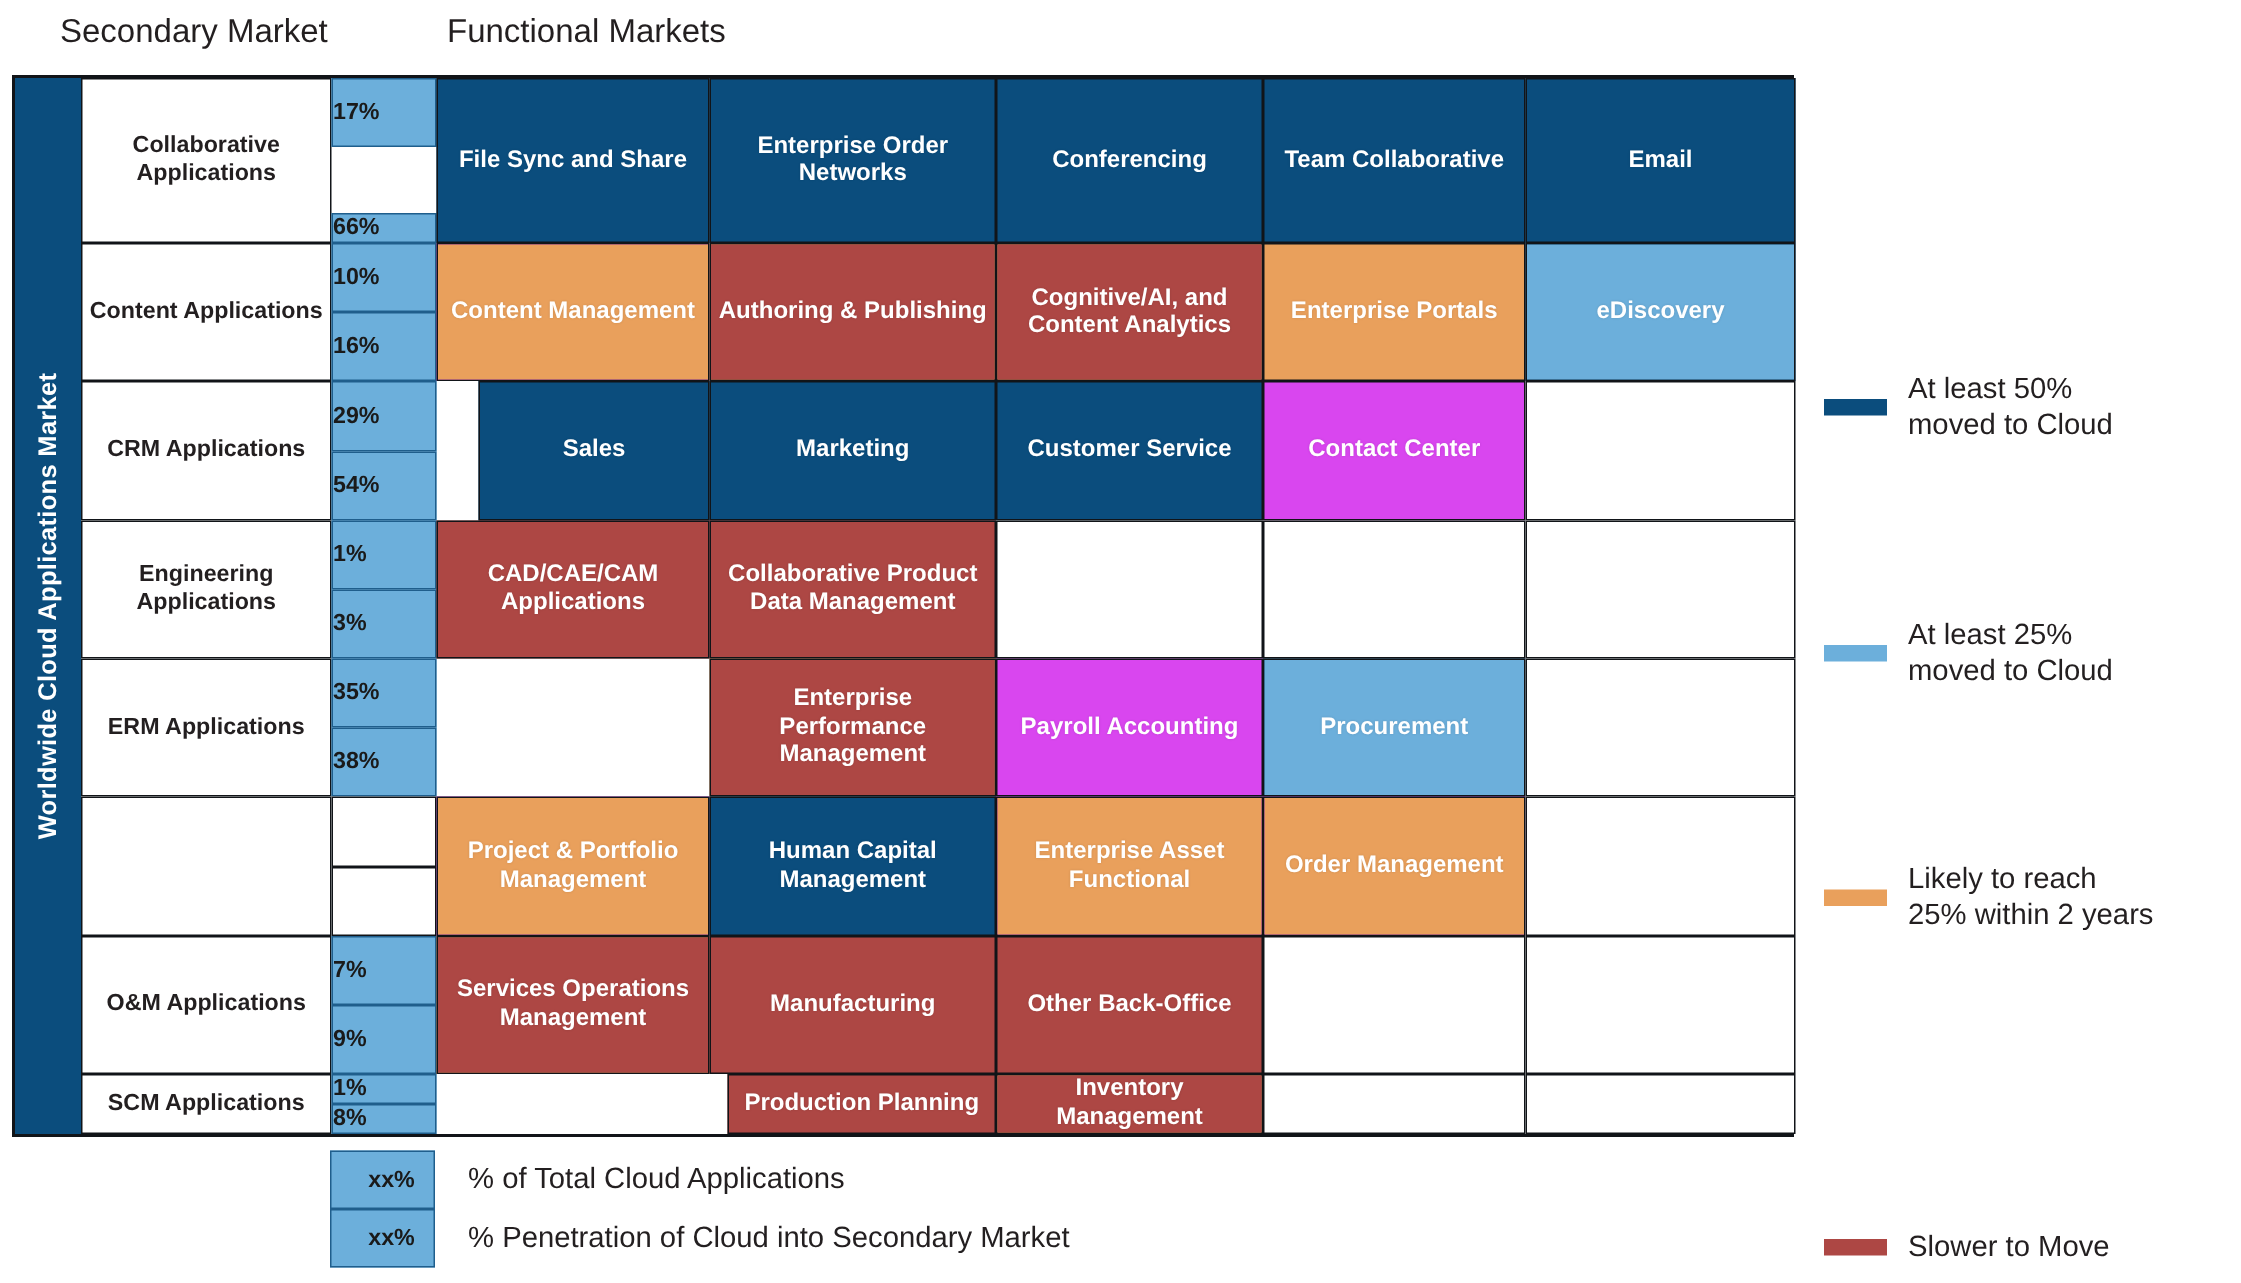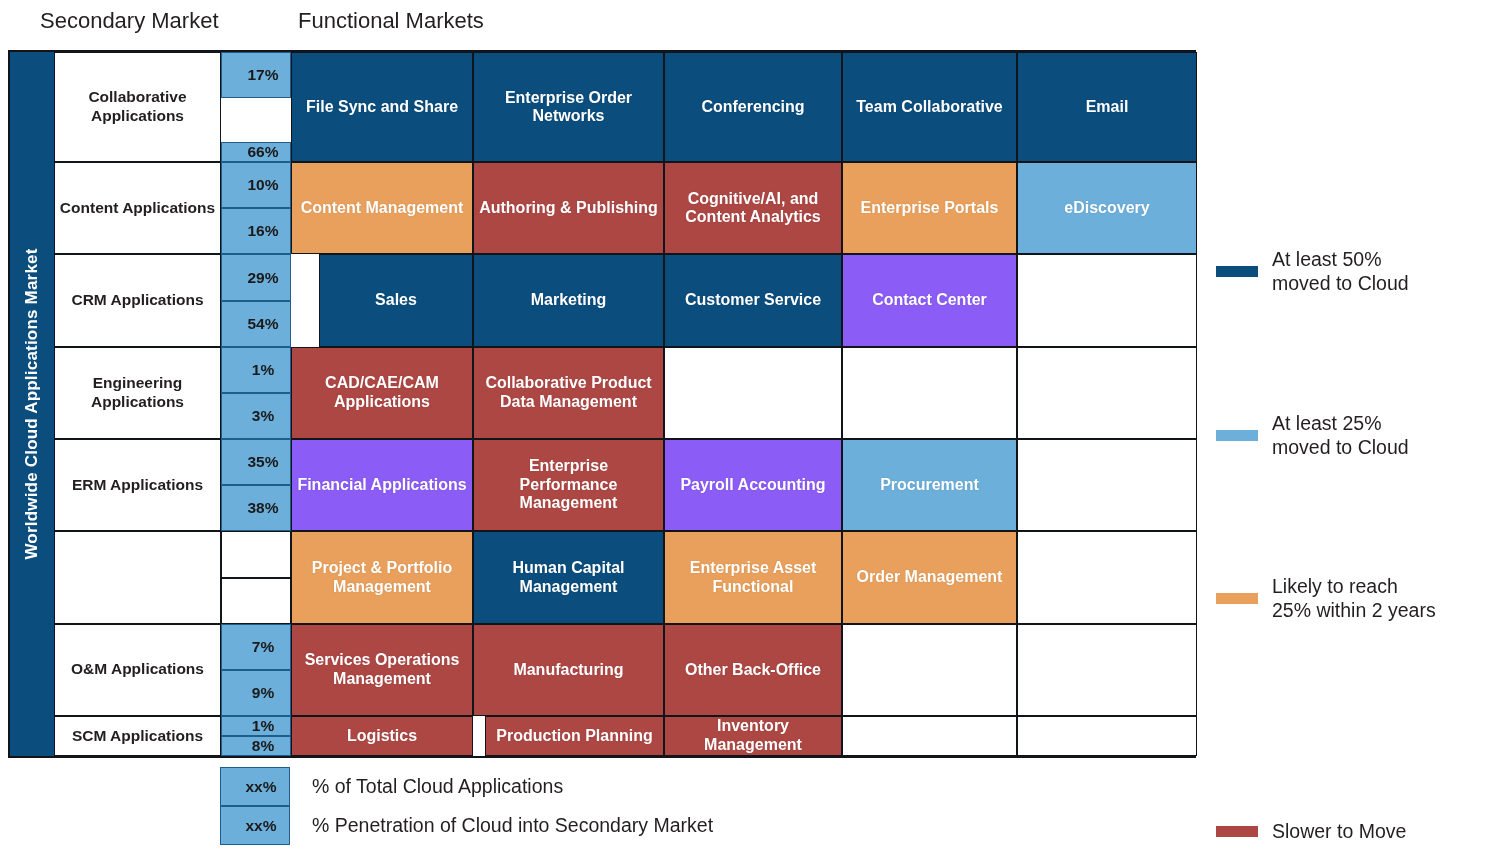--- a/index.html
+++ b/index.html
@@ -63,46 +63,46 @@
     background:#ffffff;
     border:1.5px solid #111418;
     box-sizing:border-box;
     padding:0 4px;
   }
   .sm-cell.blank{border-color:#111418;}
 
   
   .pct-cell{
     grid-column:2;
-    display:flex;align-items:center;justify-content:center;
+    display:flex;align-items:center;
     background:#6cafdb;
     border:1.5px solid #1f5e8c;
     box-sizing:border-box;
-    font-weight:bold;font-size:15.5px;color:#1a1a1a;padding-left:14px;
+    font-weight:bold;font-size:15.5px;color:#1a1a1a;
   }
   .pct-cell.empty{background:#ffffff;border:1.5px solid #111418;}
 
   
   .fm{
     position:relative;
     display:flex;align-items:center;justify-content:center;
     text-align:center;
     border:1.5px solid #111418;
     box-sizing:border-box;
     overflow:hidden;
     color:#ffffff;font-weight:bold;font-size:16px;line-height:1.16;
     padding:0 5px;
     text-shadow:0 0 2px rgba(0,0,0,.12);
   }
   .fm .lbl{position:relative;z-index:3;}
   .fm.empty{background:#ffffff;border:1.5px solid #111418;}
 
   
   .c-dark   {background:#0b4d7d;}
-  .c-light  {background:#8b5cf6;}
+  .c-light  {background:#d946ef;}
   .c-orange {background:#e9a05c;}
   .c-red    {background:#ad4744;}
 
   
   .arc{
     position:absolute;
     z-index:1;
     border-radius:50%;
     pointer-events:none;
   }
@@ -237,23 +237,20 @@
       <div class="fm empty" style="grid-area: 7 / 7 / span 2; background: rgb(255, 255, 255);"></div>
       <div class="sm-cell" style="grid-row: 9 / span 2;">
         <span class="lbl">ERM Applications</span>
       </div>
       <div class="pct-cell" style="grid-row: 9 / span 1;">
         <span class="lbl">35%</span>
       </div>
       <div class="pct-cell" style="grid-row: 10 / span 1;">
         <span class="lbl">38%</span>
       </div>
-      <div class="fm c-light" style="grid-area: 9 / 3 / span 2;">
-        <span class="lbl">Financial Applications</span>
-      </div>
       <div class="fm c-orange" style="grid-area: 9 / 4 / span 2;">
         <div class="arc" style="background: rgb(173, 71, 68); width: 320px; height: 520px; right: -92px; top: -96px;"></div>
         <span class="lbl">Enterprise Performance Management</span>
       </div>
       <div class="fm c-light" style="grid-area: 9 / 5 / span 2;">
         <span class="lbl">Payroll Accounting</span>
       </div>
       <div class="fm c-dark" style="grid-area: 9 / 6 / span 2;">
         <div class="arc" style="background: rgb(108, 175, 219); width: 320px; height: 520px; right: -92px; top: -96px;"></div>
         <span class="lbl">Procurement</span>
@@ -301,24 +298,20 @@
       <div class="fm empty" style="grid-area: 13 / 7 / span 2; background: rgb(255, 255, 255);"></div>
       <div class="sm-cell" style="grid-row: 15 / span 2;">
         <span class="lbl">SCM Applications</span>
       </div>
       <div class="pct-cell" style="grid-row: 15 / span 1;">
         <span class="lbl">1%</span>
       </div>
       <div class="pct-cell" style="grid-row: 16 / span 1;">
         <span class="lbl">8%</span>
       </div>
-      <div class="fm c-orange" style="grid-area: 15 / 3 / span 2;">
-        <div class="arc" style="background: rgb(173, 71, 68); width: 320px; height: 520px; right: -92px; top: -96px;"></div>
-        <span class="lbl">Logistics</span>
-      </div>
       <div class="fm c-red" style="grid-area: 15 / 4 / span 2; margin-left: 12px;">
         <span class="lbl">Production Planning</span>
       </div>
       <div class="fm c-orange" style="grid-area: 15 / 5 / span 2;">
         <div class="arc" style="background: rgb(173, 71, 68); width: 320px; height: 520px; right: -92px; top: -96px;"></div>
         <span class="lbl">Inventory Management</span>
       </div>
       <div class="fm empty" style="grid-area: 15 / 6 / span 2; background: rgb(255, 255, 255);"></div>
       <div class="fm empty" style="grid-area: 15 / 7 / span 2; background: rgb(255, 255, 255);"></div>
     </div>

